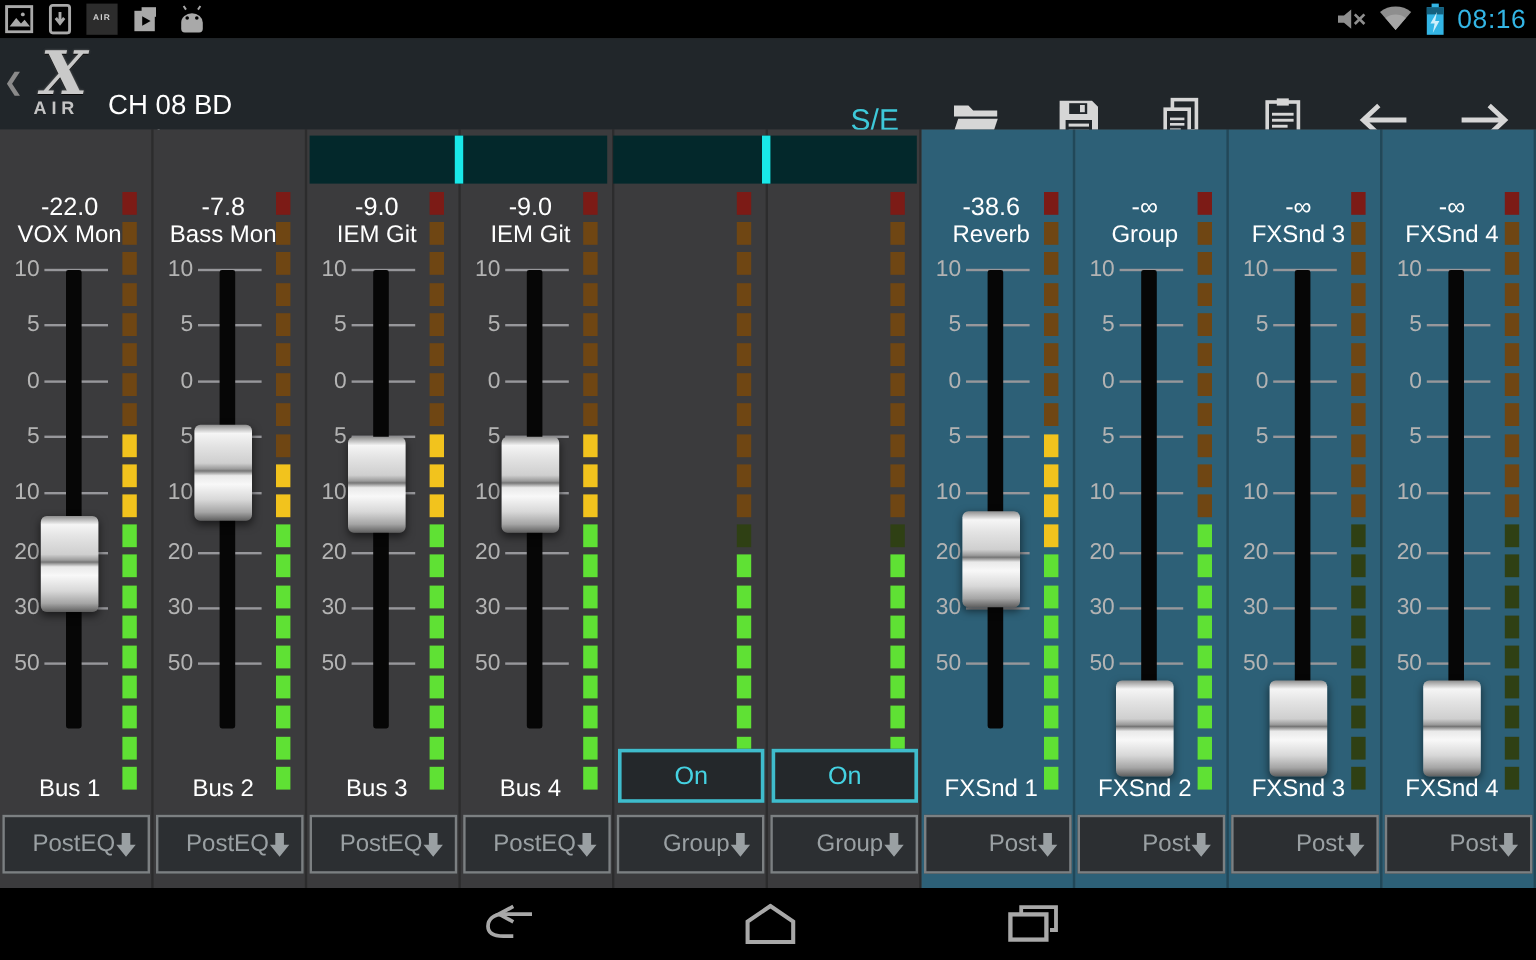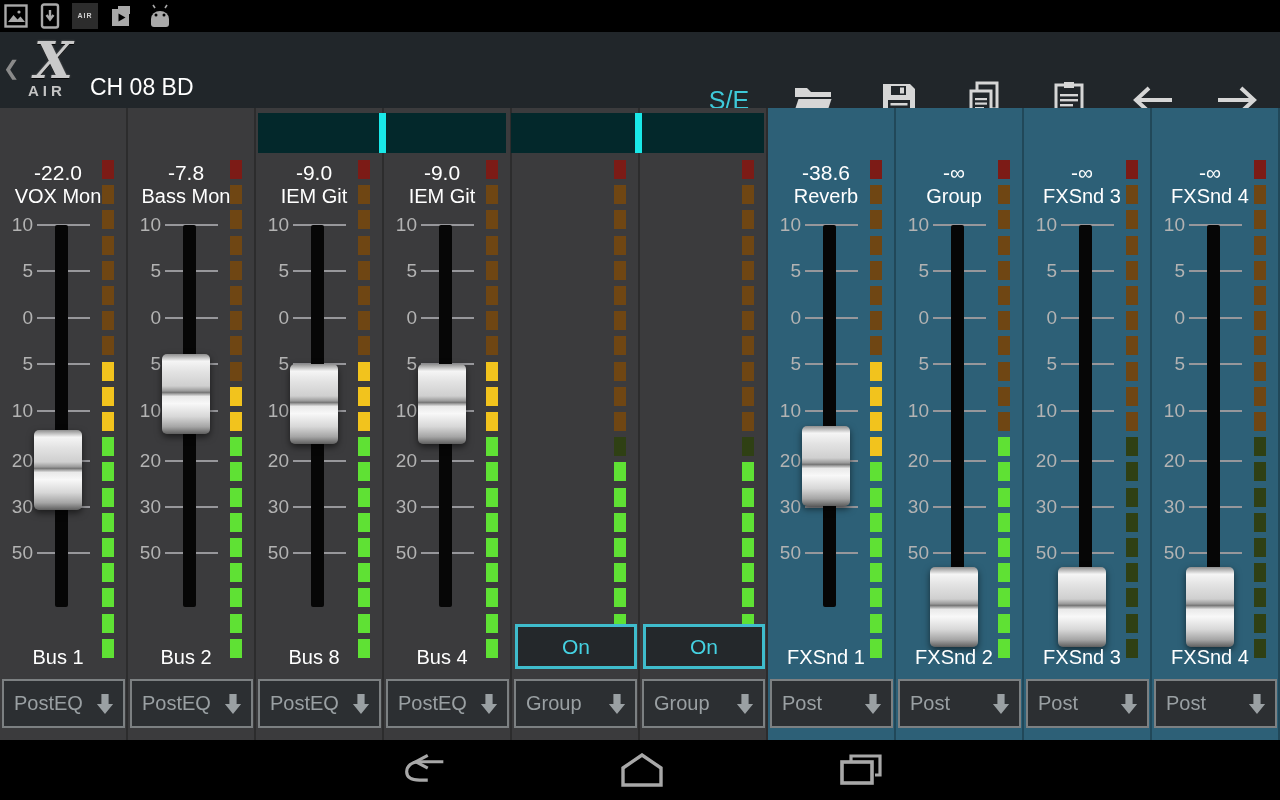--- a/index.html
+++ b/index.html
@@ -35,21 +35,21 @@
   .track{position:absolute;left:55px;top:117px;width:13px;height:382px;background:#060606;border-radius:2px;}
   .cap{position:absolute;left:34px;width:48px;height:80px;border-radius:5px;
     background:linear-gradient(180deg,#8e8e8e 0%,#f5f5f5 9%,#e3e3e3 22%,#cfcfcf 40%,#9b9b9b 46%,#767676 48%,#e9e9e9 53%,#f8f8f8 62%,#d8d8d8 78%,#a5a5a5 91%,#5f5f5f 100%);
     box-shadow:0 3px 7px rgba(0,0,0,.55);}
   .seg{position:absolute;left:102px;width:12px;height:19px;}
   .slabel{position:absolute;left:0;top:538px;width:116px;text-align:center;color:#fff;font-size:20px;}
   .onbtn{position:absolute;left:3px;top:516px;width:116px;height:39px;background:#24282b;
     border:3px solid #3fbccc;color:#45d2e2;font-size:21px;text-align:center;line-height:39px;}
   .dd{position:absolute;left:2px;top:571px;width:119px;height:45px;background:#2c2f32;
     border:2px solid #7c8082;display:flex;align-items:center;}
-  .ddt{flex:1;text-align:left;color:#9aa0a3;font-size:20px;padding-left:10px;}
+  .ddt{flex:1;text-align:right;color:#9aa0a3;font-size:20px;padding-left:10px;}
   .dda{margin-right:9px;flex:0 0 auto;}
   .panbar{position:absolute;top:5px;height:40px;background:#03282b;}
   .panmark{position:absolute;left:50%;top:0;width:7px;height:40px;margin-left:-3px;background:#19e8e8;}
   
   #navbar{position:absolute;left:0;top:740px;width:1280px;height:60px;background:#000;}
   .nav-ic{position:absolute;top:12px;width:48px;height:36px;display:flex;align-items:center;justify-content:center;}
 </style>
 </head>
 <body>
 
@@ -83,20 +83,43 @@
       <span class="sb-ic">
         <svg width="28" height="24" viewBox="0 0 28 24">
             <path d="M5 15 a9 8 0 0 1 18 0 v5 a3 3 0 0 1 -3 3 h-12 a3 3 0 0 1 -3 -3z" fill="#a9a9a9"></path>
             <line x1="9" y1="4" x2="7" y2="1" stroke="#a9a9a9" stroke-width="1.6"></line>
             <line x1="19" y1="4" x2="21" y2="1" stroke="#a9a9a9" stroke-width="1.6"></line>
             <circle cx="10" cy="11" r="1.5" fill="#000"></circle>
             <circle cx="18" cy="11" r="1.5" fill="#000"></circle>
           </svg>
       </span>
     </div>
+    <div class="sb-right">
+      <span class="sb-ic">
+        <svg width="26" height="24" viewBox="0 0 26 24">
+            <path d="M2 9 v6 h5 l6 5 V4 L7 9z" fill="#8e8e8e"></path>
+            <path d="M16 8 l8 8 M24 8 l-8 8" stroke="#8e8e8e" stroke-width="2.2"></path>
+          </svg>
+      </span>
+      <span class="sb-ic">
+        <svg width="30" height="24" viewBox="0 0 30 24">
+            <path d="M15 21 L2 6 a21 21 0 0 1 26 0z" fill="#8e8e8e"></path>
+            <path d="M15 21 L6.5 11 a14 14 0 0 1 17 0z" fill="#a6a6a6"></path>
+          </svg>
+      </span>
+      <span class="sb-ic">
+        <svg width="18" height="28" viewBox="0 0 18 28">
+            <rect x="6" y="1" width="6" height="4" fill="#33b5e5"></rect>
+            <rect x="2" y="4" width="14" height="23" fill="#33b5e5"></rect>
+            <rect x="2" y="4" width="14" height="6" fill="#14607e"></rect>
+            <path d="M10.5 8 l-5.5 9.5 h3.5 l-1.5 8 5.5 -10 h-3.5z" fill="#cfeffb"></path>
+          </svg>
+      </span>
+      <span class="sb-time">08:16</span>
+    </div>
   </div>
 
   <div id="appbar">
     <span class="back-chevron">❮</span>
     <div class="logo">
       <div class="logo-x">X</div>
       <div class="logo-air">AIR</div>
     </div>
     <div class="ab-title">CH 08 BD</div>
     <div class="ab-sub">Sends</div>
@@ -282,21 +305,21 @@
         <div class="seg" style="top: 304px; background: rgb(242, 195, 29);"></div>
         <div class="seg" style="top: 329px; background: rgb(95, 225, 52);"></div>
         <div class="seg" style="top: 354px; background: rgb(95, 225, 52);"></div>
         <div class="seg" style="top: 380px; background: rgb(95, 225, 52);"></div>
         <div class="seg" style="top: 405px; background: rgb(95, 225, 52);"></div>
         <div class="seg" style="top: 430px; background: rgb(95, 225, 52);"></div>
         <div class="seg" style="top: 455px; background: rgb(95, 225, 52);"></div>
         <div class="seg" style="top: 480px; background: rgb(95, 225, 52);"></div>
         <div class="seg" style="top: 506px; background: rgb(95, 225, 52);"></div>
         <div class="seg" style="top: 531px; background: rgb(95, 225, 52);"></div>
-        <div class="slabel">Bus 8</div>
+        <div class="slabel">Bus 3</div>
         <div class="dd">
           <div class="ddt">PostEQ</div>
           <svg class="dda" width="18" height="22" viewBox="0 0 20 24">
             <path d="M6 1 h8 v11 h5 L10 23 1 12 h5 z" fill="#9aa0a3"></path>
           </svg>
         </div>
       </div>
       <div class="strip" style="left: 384px;">
         <div class="val">-9.0</div>
         <div class="nm">IEM Git</div>

